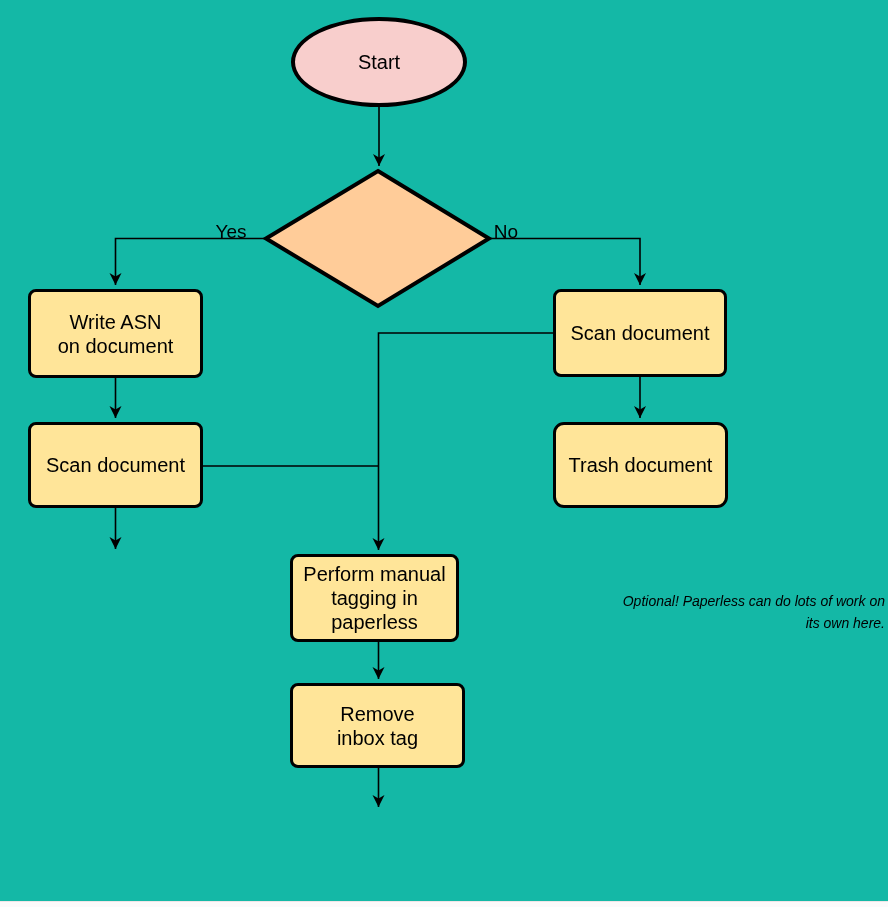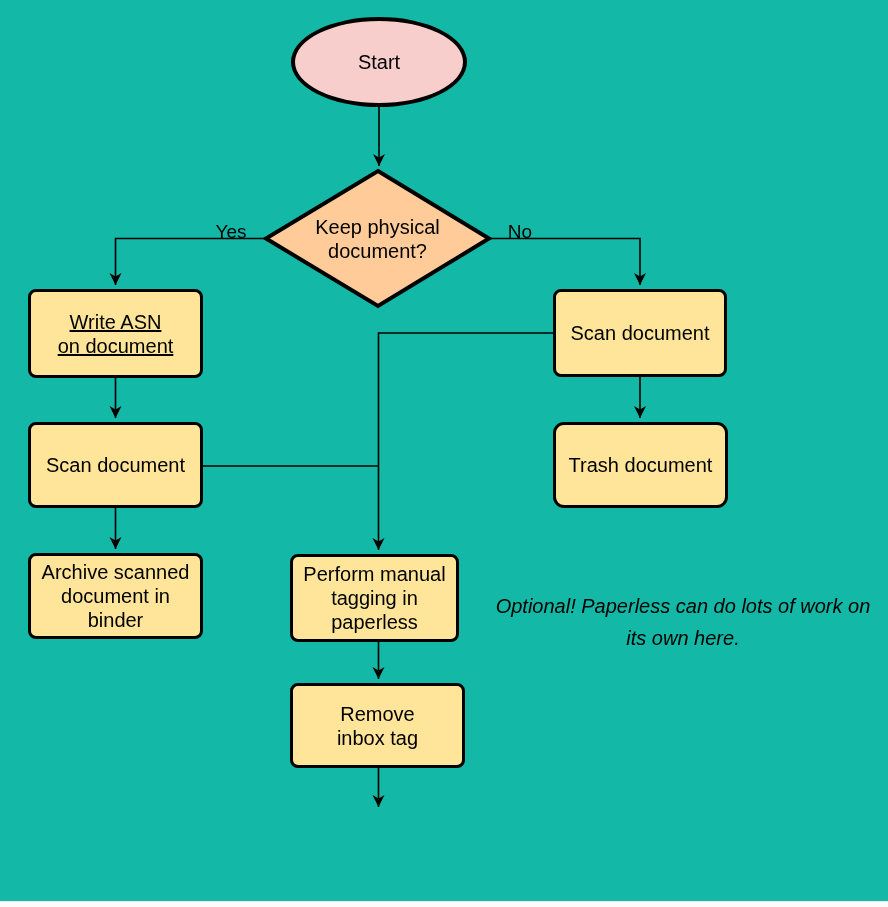--- a/index.html
+++ b/index.html
@@ -53,25 +53,25 @@
     position: absolute;
     z-index: 2;
     font-size: 19px;
     line-height: 22px;
     text-align: center;
     margin-top: 12px;
   }
   .note {
     position: absolute;
     z-index: 2;
-    font-size: 20px;
-    line-height: 32px;
+    font-size: 14px;
+    line-height: 22px;
     font-style: italic;
     white-space: pre-line;
-    text-align: center;
+    text-align: right;
   }
   .bottom-strip {
     position: absolute;
     left: 0;
     top: 901px;
     width: 888px;
     height: 6px;
     background: #fcfafb;
     border-top: 1px solid #f0e6e8;
     z-index: 0;
@@ -102,51 +102,42 @@
       <path d="M378.5,768 L378.5,807" marker-end="url(#arrow)"></path>
     </g>
 
     <polygon points="378,171 489,238.5 378,306 266,238.5" style="fill:var(--decision-fill,#ffcc99)" stroke="#000" stroke-width="4" stroke-linejoin="miter"></polygon>
   </svg>
 
   <div class="node terminator" style="left:291px; top:17px; width:176px; height:90px;">
     <span>Start</span>
   </div>
 
-  <div class="node decision-label" style="left:266px; top:171px; width:223px; height:135px;">
-    <span>Keep physical
-document?</span>
-  </div>
 
   <div class="edge-label" style="left:205px; top:209px; width:52px;">Yes</div>
 
-  <div class="edge-label" style="left:494px; top:209px; width:52px;">No</div>
+  <div class="edge-label" style="left:480px; top:209px; width:52px;">No</div>
 
-  <div class="node process" style="left:28px; top:289px; width:175px; height:89px;text-decoration:underline;">
+  <div class="node process" style="left:28px; top:289px; width:175px; height:89px;">
     <span>Write ASN
 on document</span>
   </div>
 
   <div class="node process" style="left:553px; top:289px; width:174px; height:88px;">
     <span>Scan document</span>
   </div>
 
   <div class="node process" style="left:28px; top:422px; width:175px; height:86px;">
     <span>Scan document</span>
   </div>
 
   <div class="node process" style="left:553px; top:422px; width:175px; height:86px;border-radius:11px;">
     <span>Trash document</span>
   </div>
 
-  <div class="node process" style="left:28px; top:553px; width:175px; height:86px;">
-    <span>Archive scanned
-document in
-binder</span>
-  </div>
 
   <div class="node process" style="left:290px; top:554px; width:169px; height:88px;">
     <span>Perform manual
 tagging in
 paperless</span>
   </div>
 
   <div class="note" style="left:481px; top:590px; width:404px;">Optional! Paperless can do lots of work on
 its own here.</div>
 

